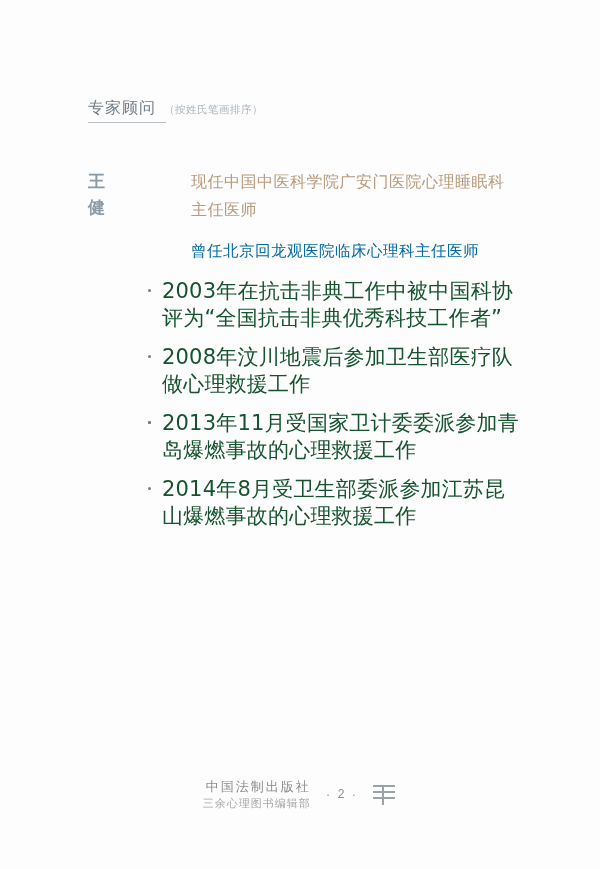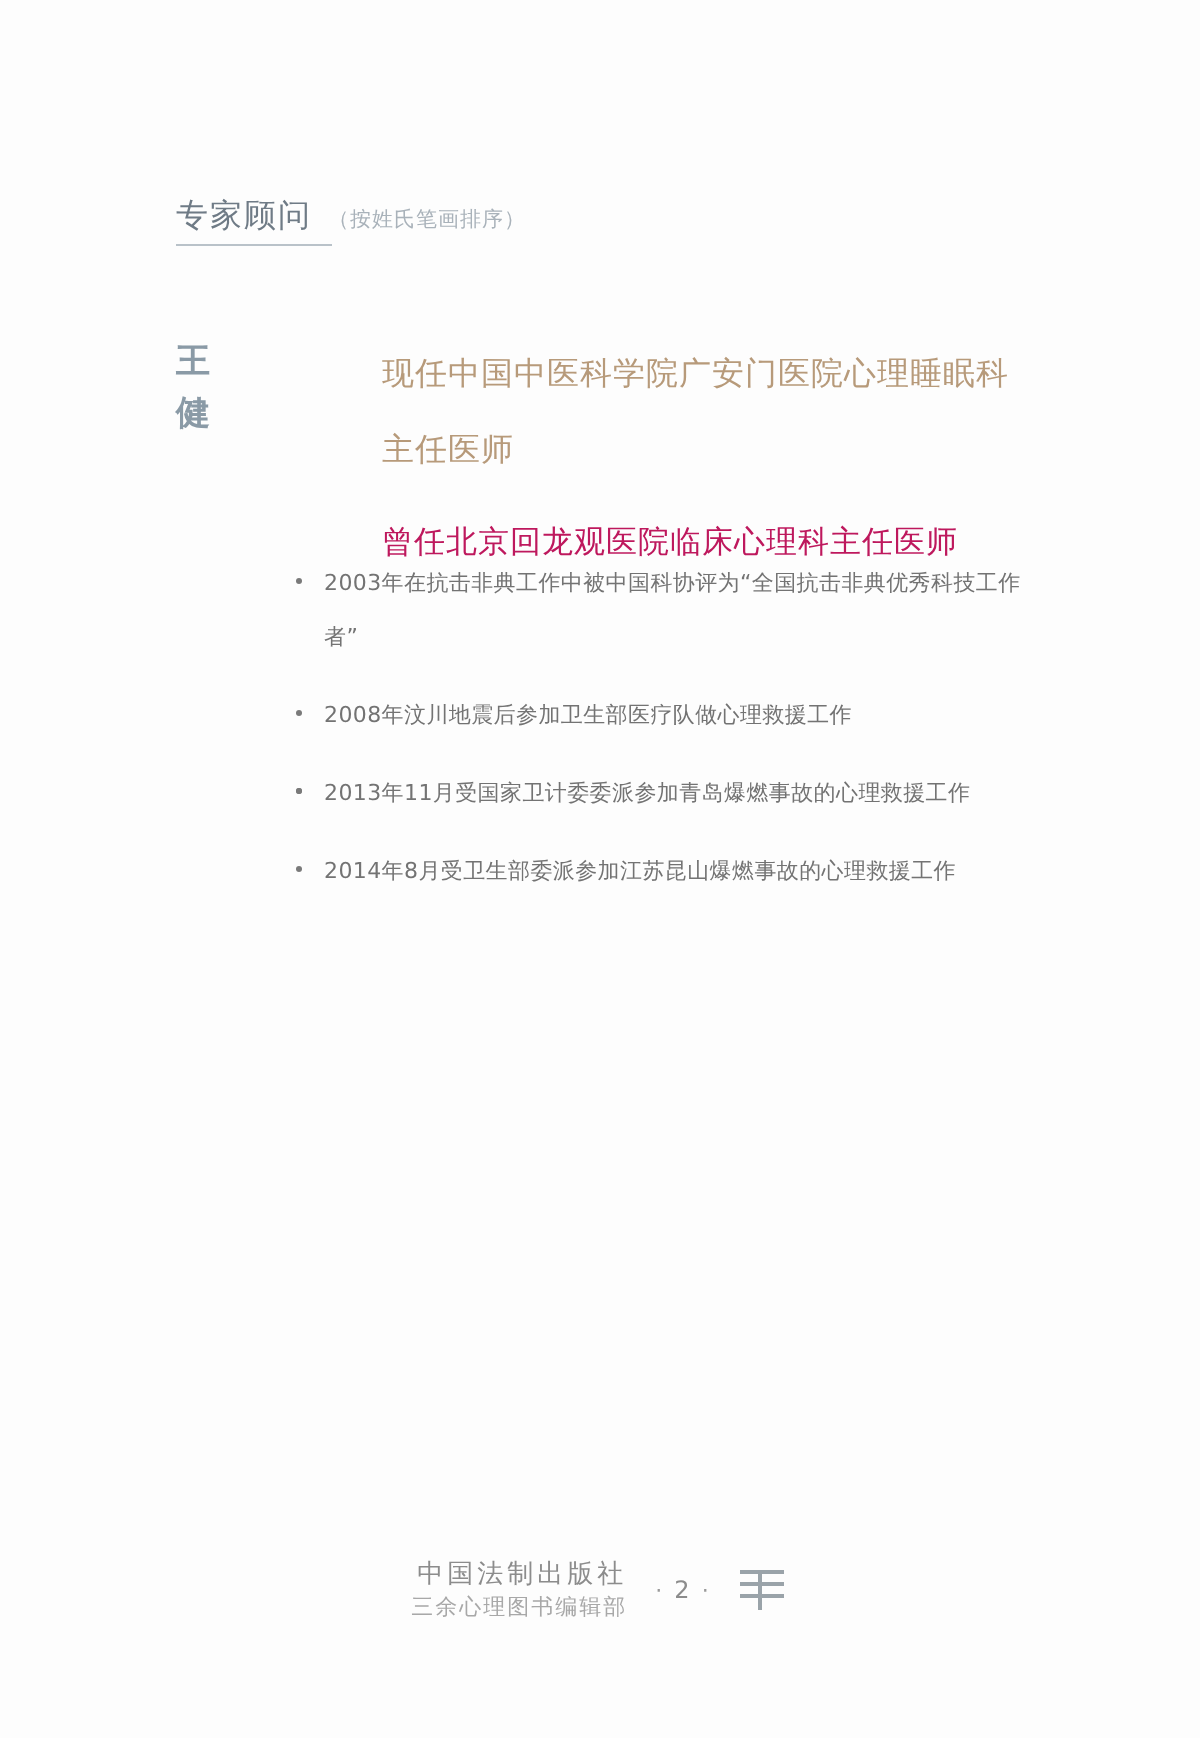--- a/index.html
+++ b/index.html
@@ -71,46 +71,46 @@
     width: 70px;
     flex: 0 0 70px;
     line-height: 26px;
   }
   .person-titles {
     flex: 1 1 auto;
   }
   .title-current {
     font-size: 16px;
     color: #b79a7a;
-    line-height: 38px;
+    line-height: 28px;
     letter-spacing: 0.5px;
   }
   .title-former {
     font-size: 15.5px;
-    color: #be185d;
+    color: #0369a1;
     line-height: 26px;
     margin-top: 14px;
     letter-spacing: 0.5px;
   }
 
   
   .bullets {
     position: absolute;
     left: 148px;
     top: 278px;
     width: 372px;
     list-style: none;
     margin: 0;
     padding: 0;
   }
   .bullets li {
     position: relative;
-    font-size: 11px;
+    font-size: 21px;
     line-height: 27px;
-    color: #737373;
+    color: #14532d;
     padding-left: 14px;
     margin-bottom: 12px;
     letter-spacing: 0.2px;
   }
   .bullets li .dot {
     position: absolute;
     left: 0;
     top: 11px;
     width: 3px;
     height: 3px;
@@ -124,20 +124,21 @@
     left: 0;
     right: 0;
     bottom: 44px;
     height: 46px;
   }
   .footer-inner {
     display: flex;
     align-items: center;
     justify-content: center;
     gap: 10px;
+    font-family: Liberation Mono, monospace;
   }
   .publisher {
     text-align: right;
     line-height: 1.35;
   }
   .publisher-name {
     font-size: 13px;
     color: #8c8c8c;
     letter-spacing: 2px;
   }

